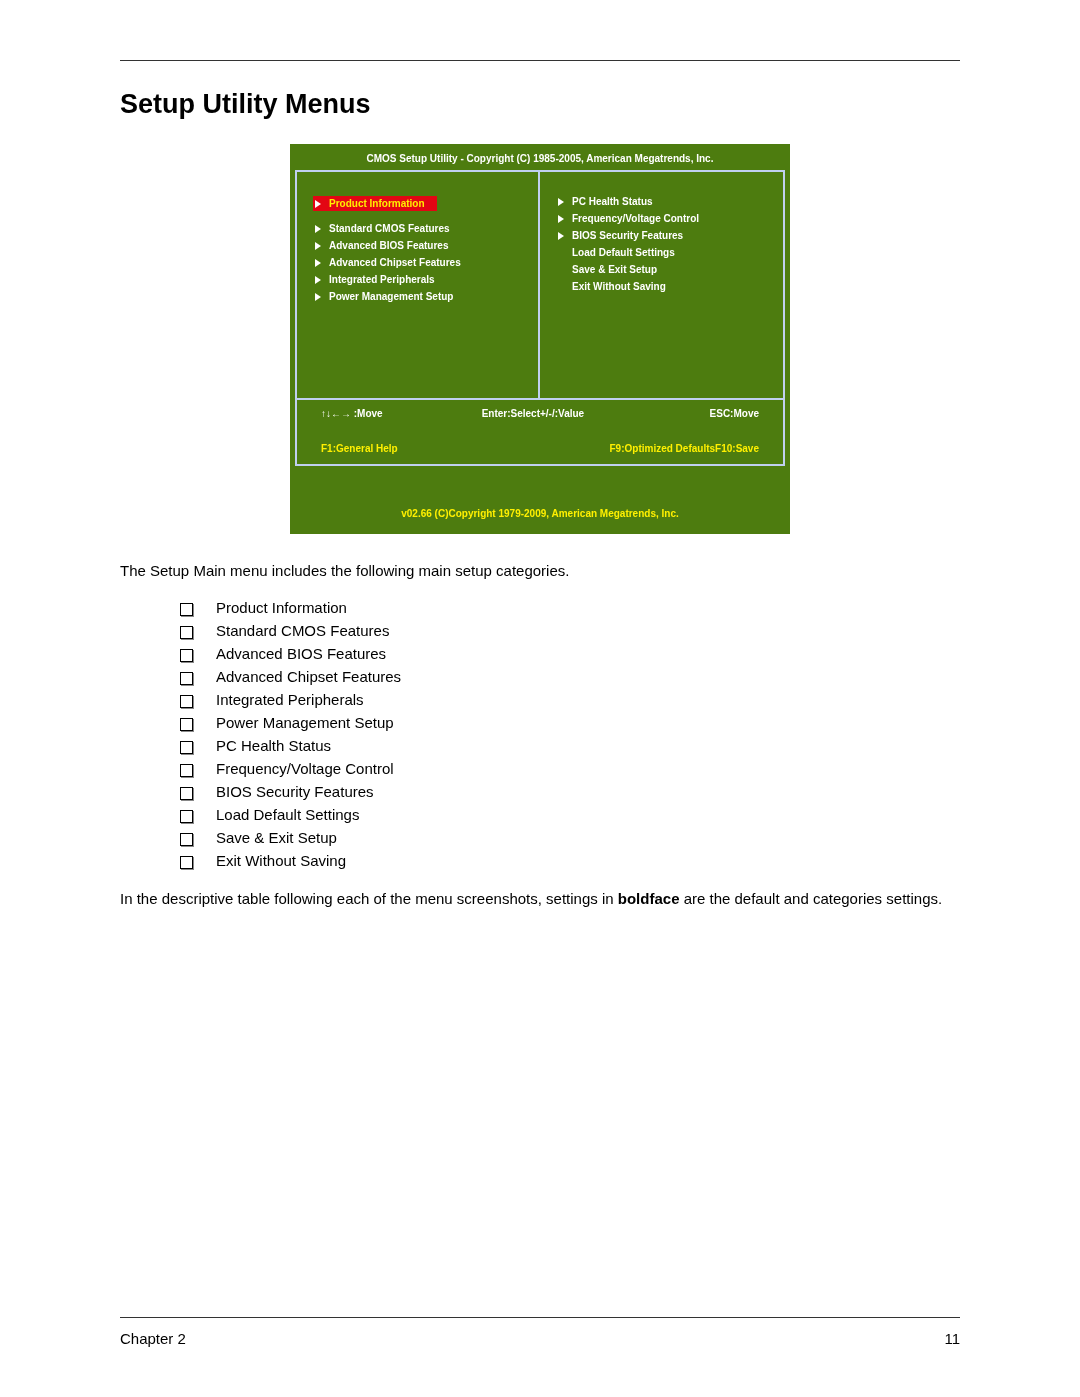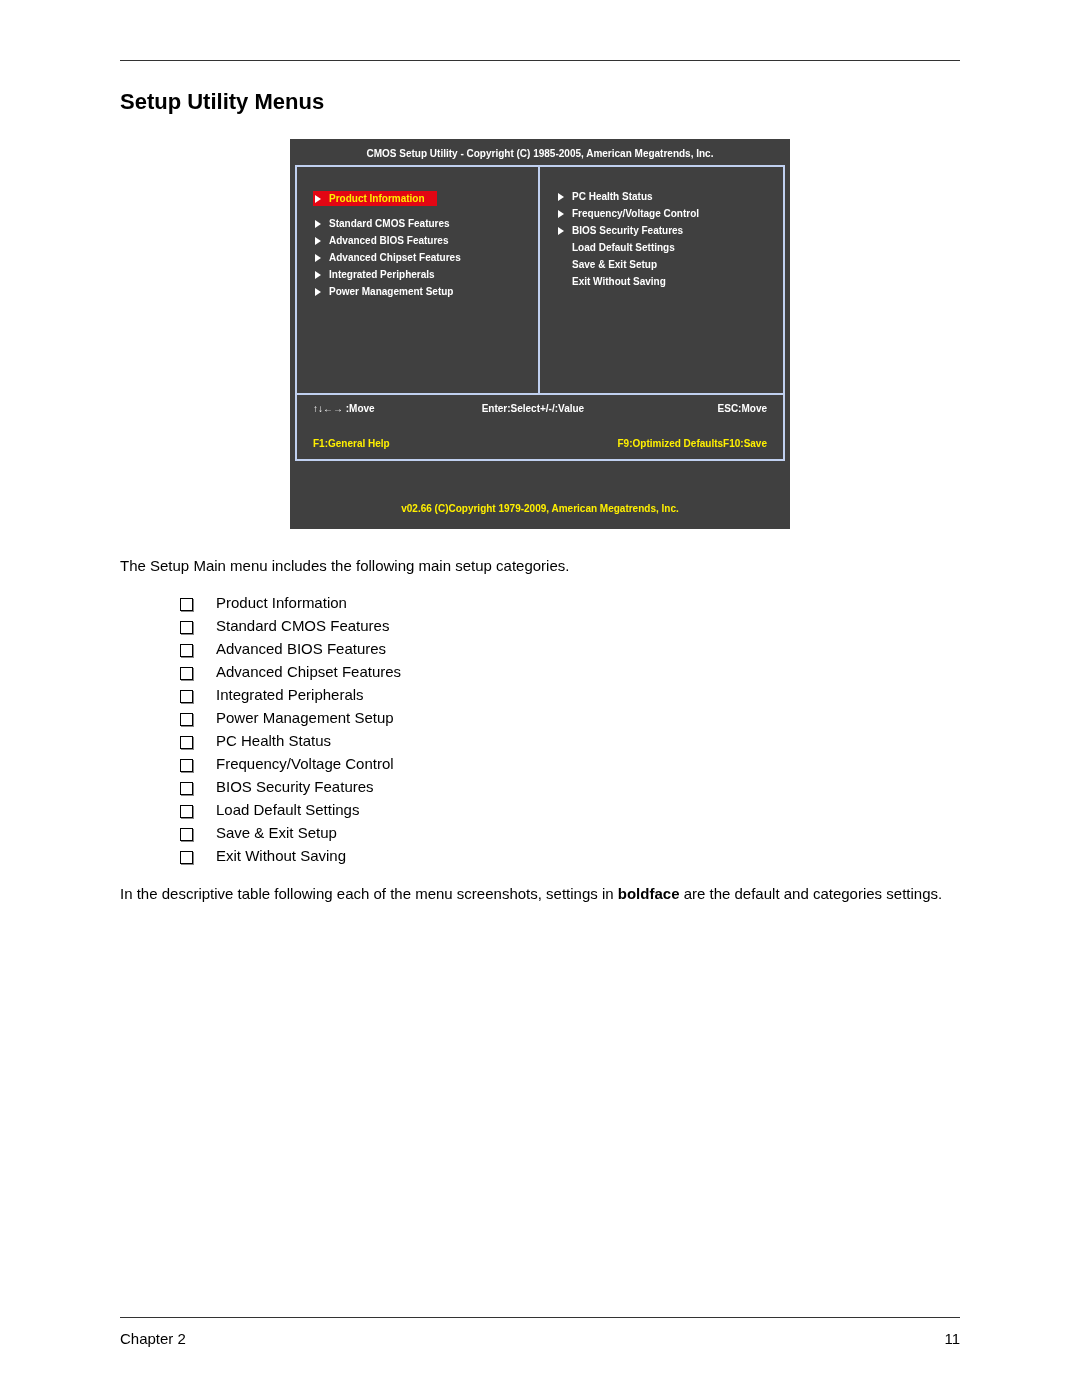--- a/index.html
+++ b/index.html
@@ -12,30 +12,30 @@
 }
 .page {
   width:100%; height:100%;
   padding:60px 120px 50px 120px;
   display:flex; flex-direction:column;
 }
 hr.top-rule {
   border:0; border-top:1px solid #333; margin-bottom:28px;
 }
 h1.title {
-  font-size:22px;
+  font-size:27px;
   font-weight:600;
   font-family: "Segoe UI", Arial, sans-serif;
   margin-bottom:24px;
 }
 
 .bios-wrap { display:flex; justify-content:center; }
 .bios {
   width:500px;
-  background:#404040;
+  background:#4d7c0f;
   padding:5px;
   font-family: Arial, sans-serif;
   font-weight:bold;
   color:#fff;
   font-size:10px;
 }
 .bios-header {
   text-align:center;
   padding:4px 0 6px;
   font-size:10px;
@@ -64,21 +64,21 @@
   border-left:6px solid #fff;
   flex-shrink:0;
 }
 .bios-item.hl { background:#e30613; display:inline-flex; padding:2px 12px 2px 2px; margin-left:-2px; }
 .bios-item.hl .tri { border-left-color:#fff; }
 .bios-item.hl span { color:#fff000; }
 .bios-item.noarrow { padding-left:14px; }
 
 .bios-help {
   border:2px solid #c0d0f0; border-top:0;
-  padding:6px 16px 10px;
+  padding:6px 24px 10px;
 }
 .help-row { display:flex; justify-content:space-between; font-size:10px; margin:2px 0; }
 .help-row span { flex:1; }
 .help-row span:nth-child(2){text-align:right;}
 .help-row span:nth-child(3){text-align:left;}
 .help-row2 { display:flex; justify-content:space-between; font-size:10px; color:#fff000;margin-top:24px; }
 .help-row2 span:nth-child(2){text-align:right; flex:1;}
 .help-row2 span:nth-child(3){text-align:right;}
 .bios-footer {
   text-align:center;

